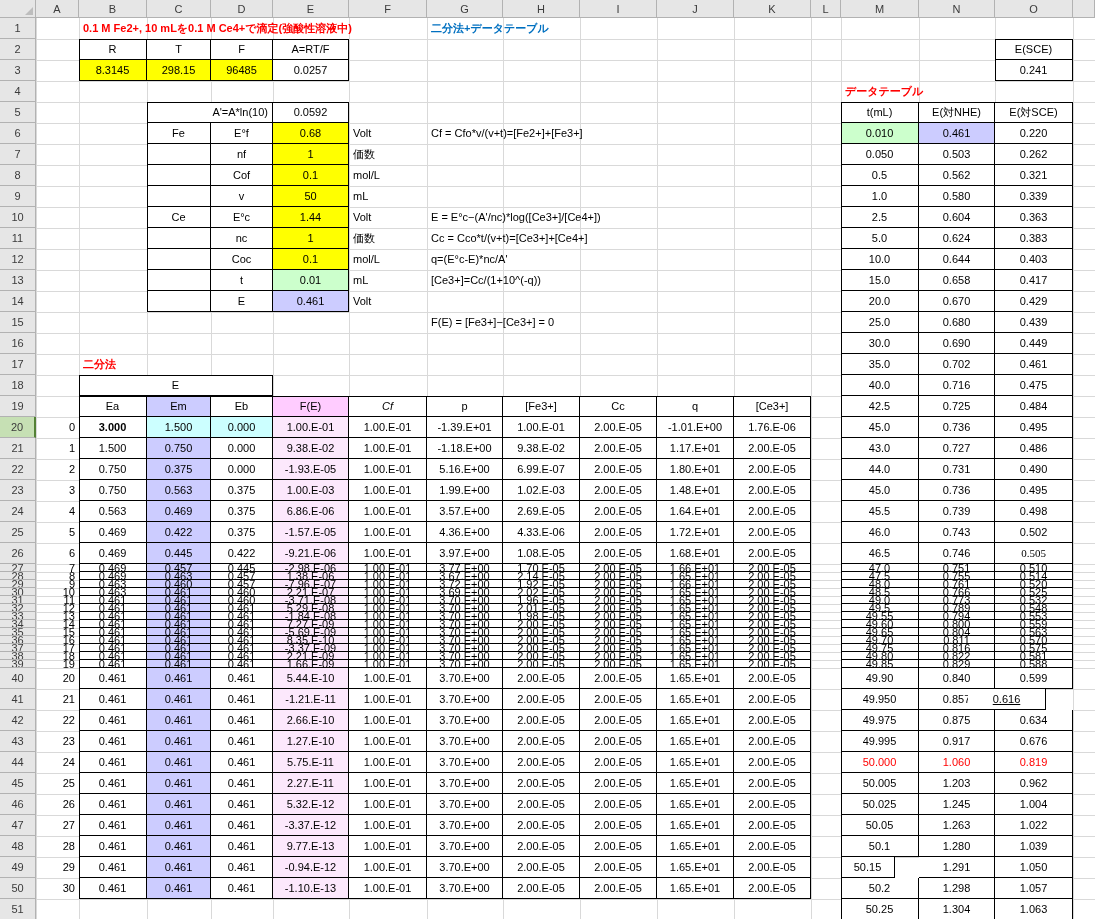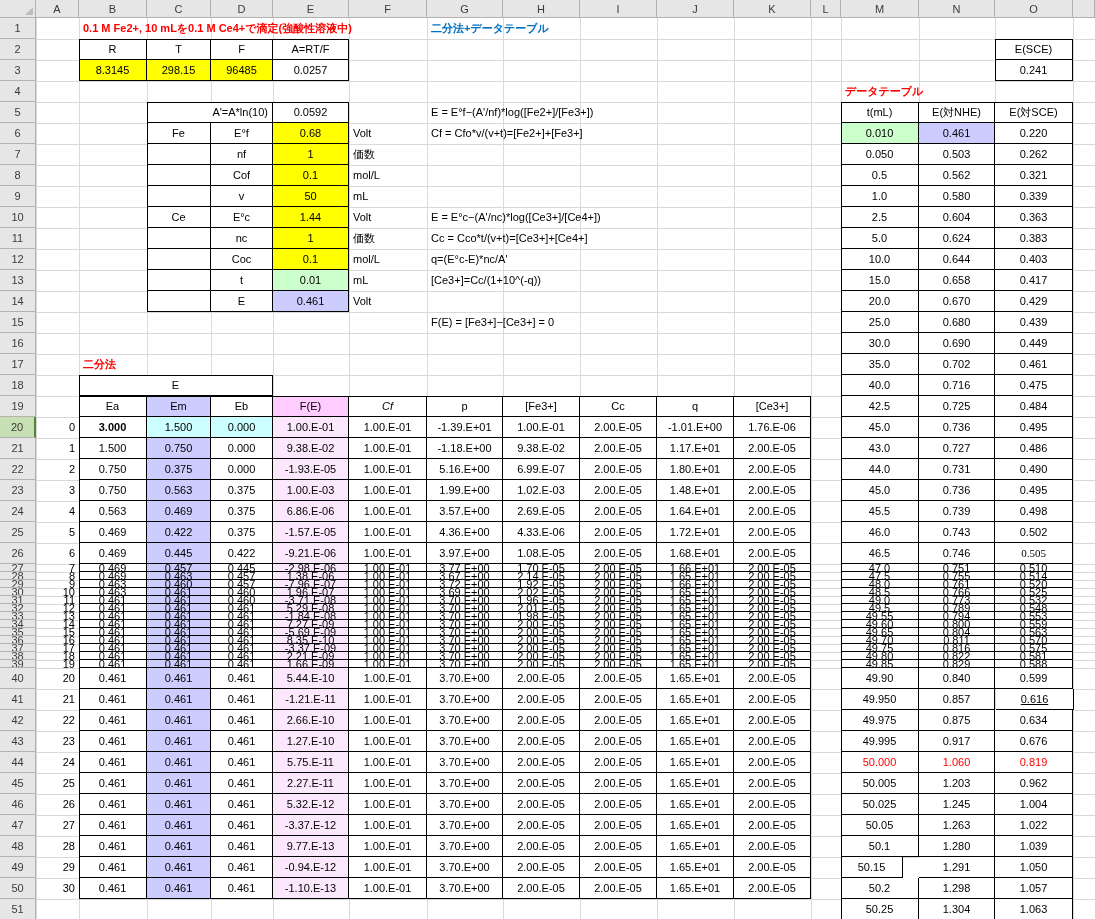--- a/index.html
+++ b/index.html
@@ -210,21 +210,20 @@
     <div class="cell tb y" style="left: 273px; top: 249px; width: 76px; height: 21px;">0.1</div>
     <div class="cell left" style="left: 349px; top: 249px; width: 78px; height: 21px;">mol/L</div>
     <div class="cell tb" style="left: 147px; top: 270px; width: 64px; height: 21px;"></div>
     <div class="cell tb" style="left: 211px; top: 270px; width: 62px; height: 21px;">t</div>
     <div class="cell tb g" style="left: 273px; top: 270px; width: 76px; height: 21px;">0.01</div>
     <div class="cell left" style="left: 349px; top: 270px; width: 78px; height: 21px;">mL</div>
     <div class="cell tb" style="left: 147px; top: 291px; width: 64px; height: 21px;"></div>
     <div class="cell tb" style="left: 211px; top: 291px; width: 62px; height: 21px;">E</div>
     <div class="cell tb lv" style="left: 273px; top: 291px; width: 76px; height: 21px;">0.461</div>
     <div class="cell left" style="left: 349px; top: 291px; width: 78px; height: 21px;">Volt</div>
-    <div class="cell left ovf" style="left: 427px; top: 102px; width: 414px; height: 21px;">E = E°f−(A'/nf)*log([Fe2+]/[Fe3+])</div>
     <div class="cell left ovf" style="left: 427px; top: 123px; width: 414px; height: 21px;">Cf = Cfo*v/(v+t)=[Fe2+]+[Fe3+]</div>
     <div class="cell left ovf" style="left: 427px; top: 207px; width: 414px; height: 21px;">E = E°c−(A'/nc)*log([Ce3+]/[Ce4+])</div>
     <div class="cell left ovf" style="left: 427px; top: 228px; width: 414px; height: 21px;">Cc = Cco*t/(v+t)=[Ce3+]+[Ce4+]</div>
     <div class="cell left ovf" style="left: 427px; top: 249px; width: 414px; height: 21px;">q=(E°c-E)*nc/A'</div>
     <div class="cell left ovf" style="left: 427px; top: 270px; width: 414px; height: 21px;">[Ce3+]=Cc/(1+10^(-q))</div>
     <div class="cell left ovf" style="left: 427px; top: 312px; width: 414px; height: 21px;">F(E) = [Fe3+]−[Ce3+] = 0</div>
     <div class="cell left ovf bold red" style="left: 79px; top: 18px; width: 348px; height: 21px;">0.1 M Fe2+, 10 mLを0.1 M Ce4+で滴定(強酸性溶液中)</div>
     <div class="cell left ovf bold blue" style="left: 427px; top: 18px; width: 307px; height: 21px;">二分法+データテーブル</div>
     <div class="cell left ovf bold red" style="left: 841px; top: 81px; width: 154px; height: 21px;">データテーブル</div>
     <div class="cell left bold red" style="left: 79px; top: 354px; width: 132px; height: 21px;">二分法</div>
@@ -331,21 +330,21 @@
     <div class="cell tb sq" style="left: 919px; top: 652px; width: 76px; height: 8px;">0.822</div>
     <div class="cell tb sq" style="left: 995px; top: 652px; width: 78px; height: 8px;">0.581</div>
     <div class="cell tb sq" style="left: 841px; top: 660px; width: 78px; height: 8px;">49.85</div>
     <div class="cell tb sq" style="left: 919px; top: 660px; width: 76px; height: 8px;">0.829</div>
     <div class="cell tb sq" style="left: 995px; top: 660px; width: 78px; height: 8px;">0.588</div>
     <div class="cell tb" style="left: 841px; top: 668px; width: 78px; height: 21px;">49.90</div>
     <div class="cell tb" style="left: 919px; top: 668px; width: 76px; height: 21px;">0.840</div>
     <div class="cell tb" style="left: 995px; top: 668px; width: 78px; height: 21px;">0.599</div>
     <div class="cell tb" style="left: 841px; top: 689px; width: 78px; height: 21px;">49.950</div>
     <div class="cell tb" style="left: 919px; top: 689px; width: 76px; height: 21px;">0.857</div>
-    <div class="cell tb" style="left: 996px; top: 689px; width: 78px; height: 21px; text-decoration: underline;">0.616</div>
+    <div class="cell tb" style="left: 968px; top: 689px; width: 78px; height: 21px; text-decoration: underline;">0.616</div>
     <div class="cell tb" style="left: 841px; top: 710px; width: 78px; height: 21px;">49.975</div>
     <div class="cell tb" style="left: 919px; top: 710px; width: 76px; height: 21px;">0.875</div>
     <div class="cell tb" style="left: 995px; top: 710px; width: 78px; height: 21px;">0.634</div>
     <div class="cell tb" style="left: 841px; top: 731px; width: 78px; height: 21px;">49.995</div>
     <div class="cell tb" style="left: 919px; top: 731px; width: 76px; height: 21px;">0.917</div>
     <div class="cell tb" style="left: 995px; top: 731px; width: 78px; height: 21px;">0.676</div>
     <div class="cell tb red" style="left: 841px; top: 752px; width: 78px; height: 21px;">50.000</div>
     <div class="cell tb red" style="left: 919px; top: 752px; width: 76px; height: 21px;">1.060</div>
     <div class="cell tb red" style="left: 995px; top: 752px; width: 78px; height: 21px;">0.819</div>
     <div class="cell tb" style="left: 841px; top: 773px; width: 78px; height: 21px;">50.005</div>
@@ -353,21 +352,21 @@
     <div class="cell tb" style="left: 995px; top: 773px; width: 78px; height: 21px;">0.962</div>
     <div class="cell tb" style="left: 841px; top: 794px; width: 78px; height: 21px;">50.025</div>
     <div class="cell tb" style="left: 919px; top: 794px; width: 76px; height: 21px;">1.245</div>
     <div class="cell tb" style="left: 995px; top: 794px; width: 78px; height: 21px;">1.004</div>
     <div class="cell tb" style="left: 841px; top: 815px; width: 78px; height: 21px;">50.05</div>
     <div class="cell tb" style="left: 919px; top: 815px; width: 76px; height: 21px;">1.263</div>
     <div class="cell tb" style="left: 995px; top: 815px; width: 78px; height: 21px;">1.022</div>
     <div class="cell tb" style="left: 841px; top: 836px; width: 78px; height: 21px;">50.1</div>
     <div class="cell tb" style="left: 919px; top: 836px; width: 76px; height: 21px;">1.280</div>
     <div class="cell tb" style="left: 995px; top: 836px; width: 78px; height: 21px;">1.039</div>
-    <div class="cell tb" style="left: 841px; top: 857px; width: 62px; height: 21px;">50.15</div>
+    <div class="cell tb" style="left: 841px; top: 857px; width: 54px; height: 21px;">50.15</div>
     <div class="cell tb" style="left: 919px; top: 857px; width: 76px; height: 21px;">1.291</div>
     <div class="cell tb" style="left: 995px; top: 857px; width: 78px; height: 21px;">1.050</div>
     <div class="cell tb" style="left: 841px; top: 878px; width: 78px; height: 21px;">50.2</div>
     <div class="cell tb" style="left: 919px; top: 878px; width: 76px; height: 21px;">1.298</div>
     <div class="cell tb" style="left: 995px; top: 878px; width: 78px; height: 21px;">1.057</div>
     <div class="cell tb" style="left: 841px; top: 899px; width: 78px; height: 21px;">50.25</div>
     <div class="cell tb" style="left: 919px; top: 899px; width: 76px; height: 21px;">1.304</div>
     <div class="cell tb" style="left: 995px; top: 899px; width: 78px; height: 21px;">1.063</div>
     <div class="cell tb" style="left: 79px; top: 375px; width: 194px; height: 21px;">E</div>
     <div class="cell tb" style="left: 79px; top: 396px; width: 68px; height: 21px;">Ea</div>
@@ -487,21 +486,21 @@
     <div class="cell tb sq" style="left: 349px; top: 580px; width: 78px; height: 8px;">1.00.E-01</div>
     <div class="cell tb sq" style="left: 427px; top: 580px; width: 76px; height: 8px;">3.72.E+00</div>
     <div class="cell tb sq" style="left: 503px; top: 580px; width: 77px; height: 8px;">1.92.E-05</div>
     <div class="cell tb sq" style="left: 580px; top: 580px; width: 77px; height: 8px;">2.00.E-05</div>
     <div class="cell tb sq" style="left: 657px; top: 580px; width: 77px; height: 8px;">1.66.E+01</div>
     <div class="cell tb sq" style="left: 734px; top: 580px; width: 77px; height: 8px;">2.00.E-05</div>
     <div class="cell right sq" style="left: 36px; top: 588px; width: 43px; height: 8px;">10</div>
     <div class="cell tb sq" style="left: 79px; top: 588px; width: 68px; height: 8px;">0.463</div>
     <div class="cell tb lv sq" style="left: 147px; top: 588px; width: 64px; height: 8px;">0.461</div>
     <div class="cell tb sq" style="left: 211px; top: 588px; width: 62px; height: 8px;">0.460</div>
-    <div class="cell tb pk sq" style="left: 273px; top: 588px; width: 76px; height: 8px;">1.96.E-07</div>
+    <div class="cell tb pk sq" style="left: 273px; top: 588px; width: 76px; height: 8px;">2.21.E-07</div>
     <div class="cell tb sq" style="left: 349px; top: 588px; width: 78px; height: 8px;">1.00.E-01</div>
     <div class="cell tb sq" style="left: 427px; top: 588px; width: 76px; height: 8px;">3.69.E+00</div>
     <div class="cell tb sq" style="left: 503px; top: 588px; width: 77px; height: 8px;">2.02.E-05</div>
     <div class="cell tb sq" style="left: 580px; top: 588px; width: 77px; height: 8px;">2.00.E-05</div>
     <div class="cell tb sq" style="left: 657px; top: 588px; width: 77px; height: 8px;">1.65.E+01</div>
     <div class="cell tb sq" style="left: 734px; top: 588px; width: 77px; height: 8px;">2.00.E-05</div>
     <div class="cell right sq" style="left: 36px; top: 596px; width: 43px; height: 8px;">11</div>
     <div class="cell tb sq" style="left: 79px; top: 596px; width: 68px; height: 8px;">0.461</div>
     <div class="cell tb lv sq" style="left: 147px; top: 596px; width: 64px; height: 8px;">0.461</div>
     <div class="cell tb sq" style="left: 211px; top: 596px; width: 62px; height: 8px;">0.460</div>

